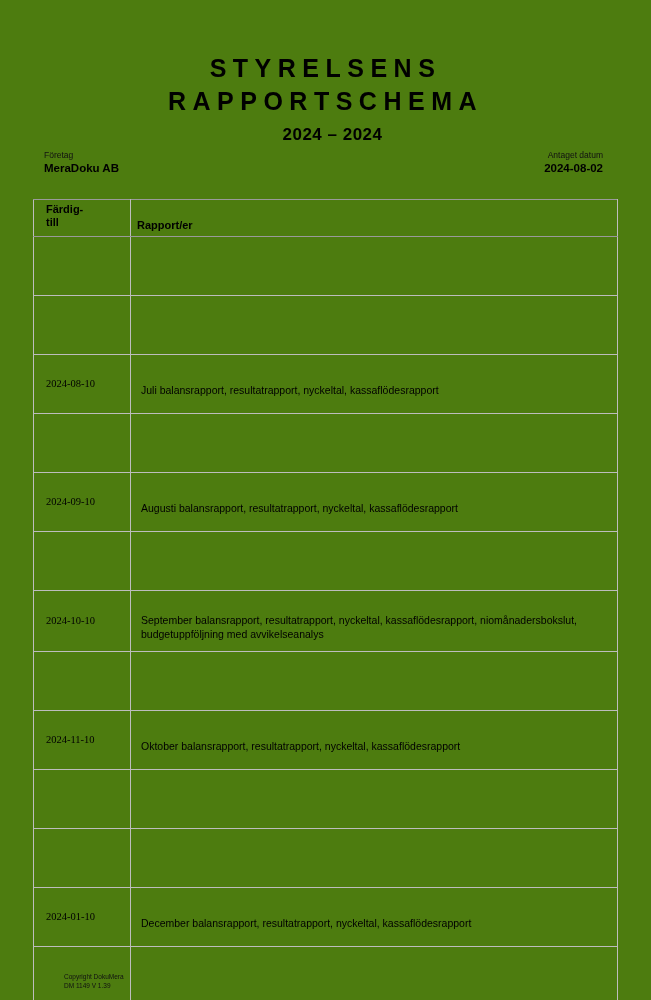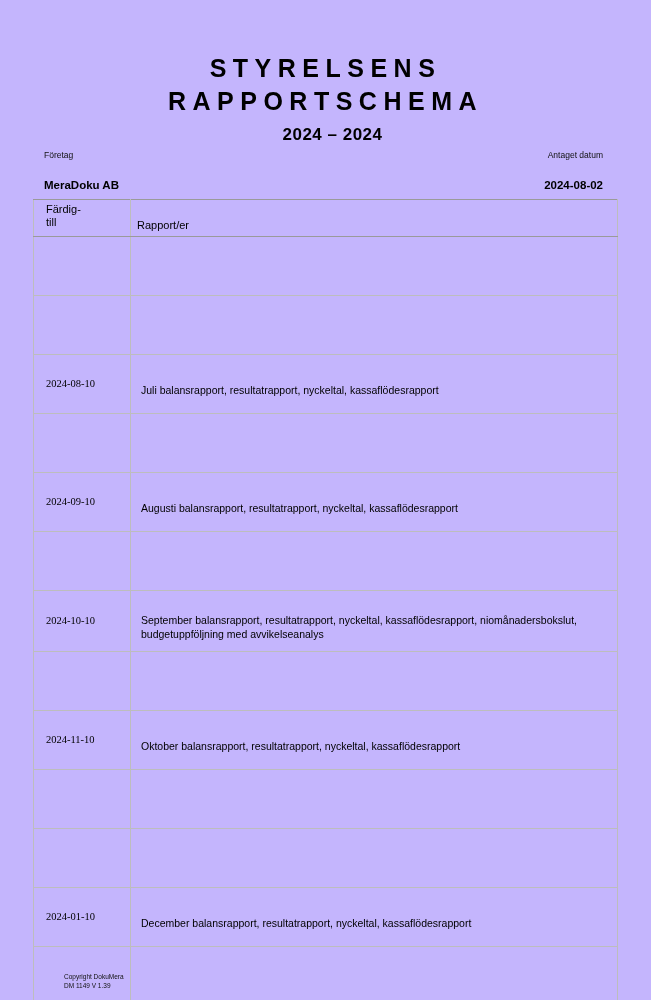--- a/index.html
+++ b/index.html
@@ -14,21 +14,21 @@
     color: #000000;
     position: relative;
     overflow: hidden;
   }
 
   .page {
     position: absolute;
     left: 0; top: 0;
     width: 651px;
     height: 1000px;
-    background: #c4b5fd;
+    background: #4d7c0f;
   }
 
   
   .title-block {
     padding-top: 52px;
     text-align: center;
   }
   .doc-title-line {
     font-weight: bold;
     font-size: 25px;
@@ -62,21 +62,21 @@
   .meta-label {
     font-size: 8.5px;
     line-height: 11px;
     color: #111;
     margin: 0;
   }
   .meta-value {
     font-size: 11.5px;
     font-weight: bold;
     line-height: 14px;
-    margin: 17px 0 0 0;
+    margin: 0 0 0 0;
   }
 
   
   .report-table {
     position: absolute;
     left: 33px;
     top: 199px;
     width: 584px;
     border-collapse: collapse;
     table-layout: fixed;
@@ -89,21 +89,21 @@
     border: 1px solid #bdbdbd;
     padding: 0;
     vertical-align: middle;
     font-size: 10.5px;
     line-height: 14px;
   }
 
   .report-table thead th {
     border-top: 1px solid #9a9a9a;
     border-bottom: 1px solid #9a9a9a;
-    font-weight: normal;
+    font-weight: bold;
     font-size: 11px;
     height: 30px;
     text-align: left;
   }
   th.th-date {
     padding: 3px 0 3px 12px;
     vertical-align: top;
   }
   th.th-report {
     padding: 0 0 4px 6px;

